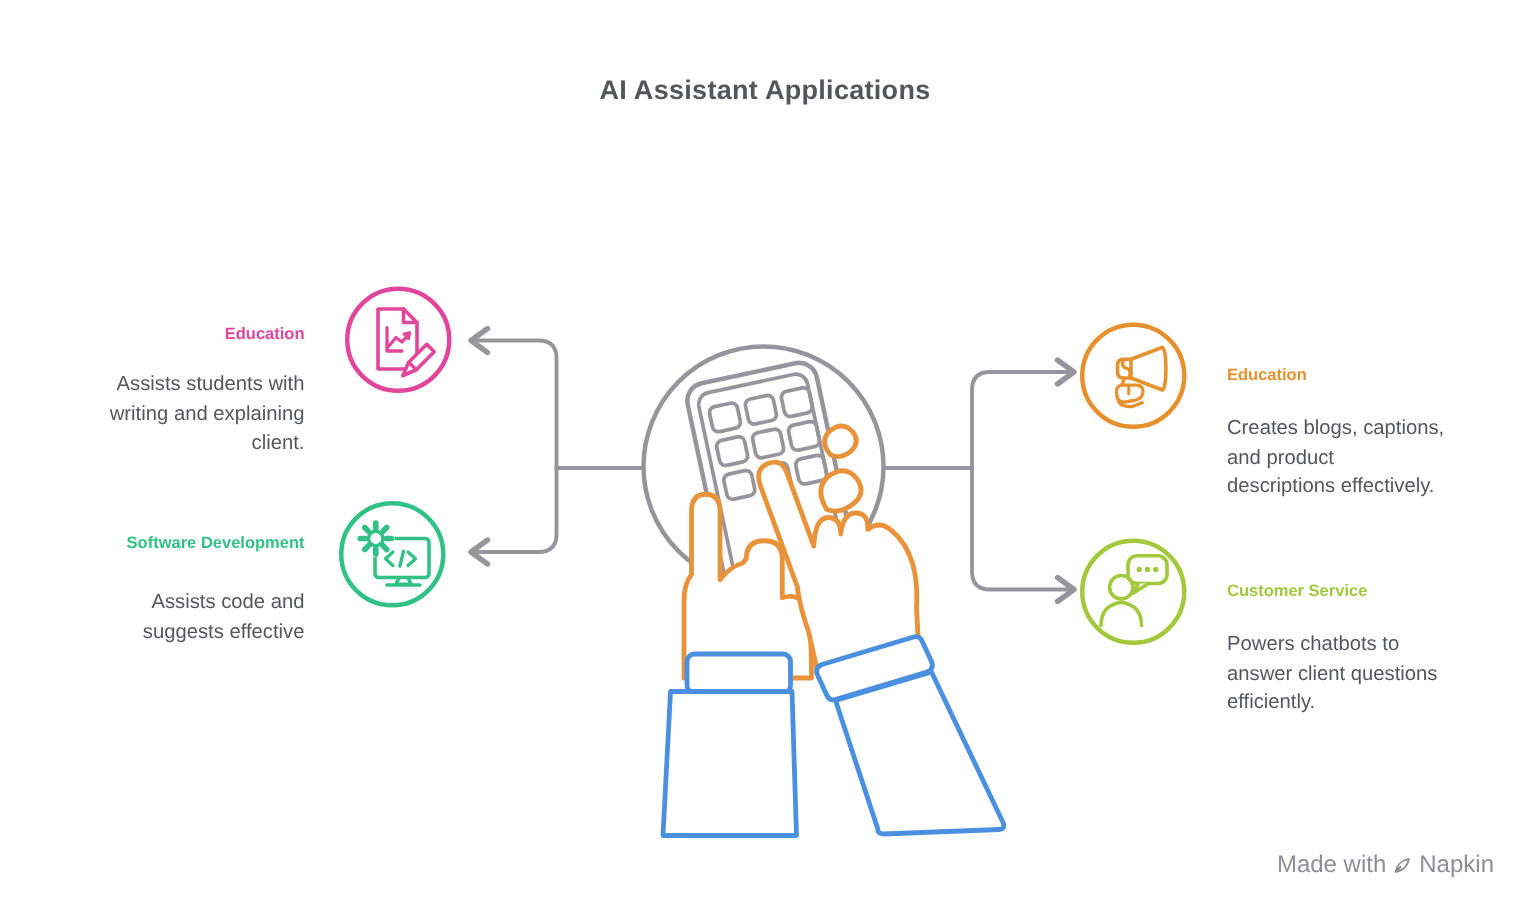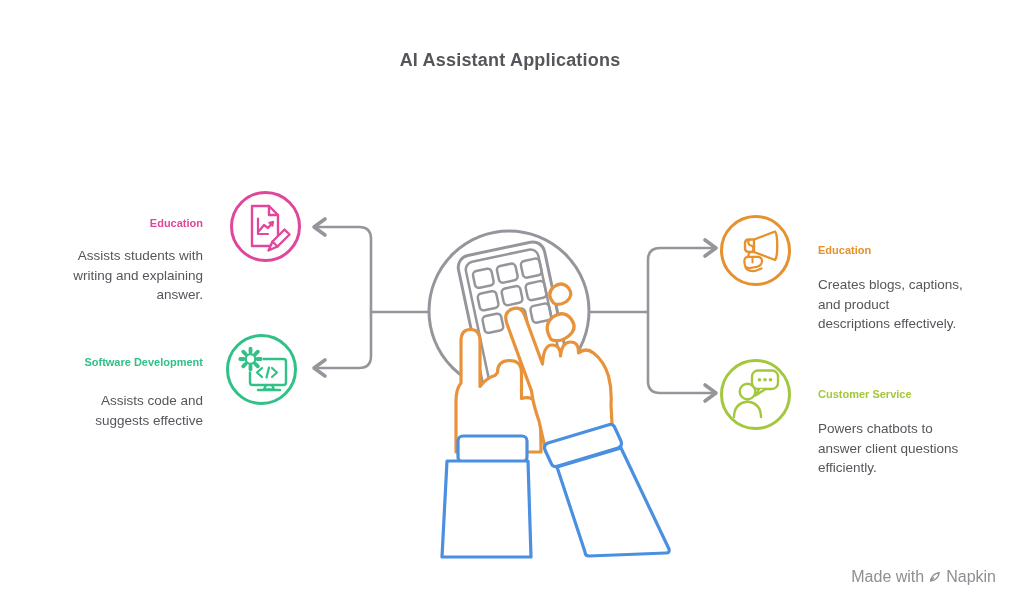--- a/index.html
+++ b/index.html
@@ -99,21 +99,21 @@
       <path d="M548,443 L608,425 Q613,423 615,428 L621,441 Q623,446 618,448 L558,466 Q553,468 551,463 L545,450 Q543,445 548,443 Z"></path>
       <path d="M557,467 L621,448 L669,549 Q670,553 666,553 L589,556 Q585,556 585,552 Z"></path>
     </g>
   </svg>
 
   <div class="sec-text" id="sec-edu-text">
     <div class="sec-title c-pink">Education</div>
     <div class="sec-desc">
       <div>Assists students with</div>
       <div>writing and explaining</div>
-      <div>answer.</div>
+      <div>client.</div>
     </div>
   </div>
   <svg class="badge" id="icon-edu" viewBox="0 0 75 75">
     <g fill="none" stroke-linecap="round" stroke-linejoin="round" stroke="#e0479c">
       <circle cx="37.5" cy="37.5" r="34" stroke-width="3"></circle>
       <path d="M24,17 H41 L50,26 V57 H24 Z" stroke-width="2.4"></path>
       <path d="M41,17 V26 H50" stroke-width="2.4"></path>
       <path d="M30,29.5 V45 H40" stroke-width="2.2"></path>
       <path d="M31,42 L36,36 L40,39 L45,33" stroke-width="2.2"></path>
       <path d="M41.4,33.8 L45,33 L44.3,36.7" stroke-width="2.2"></path>

